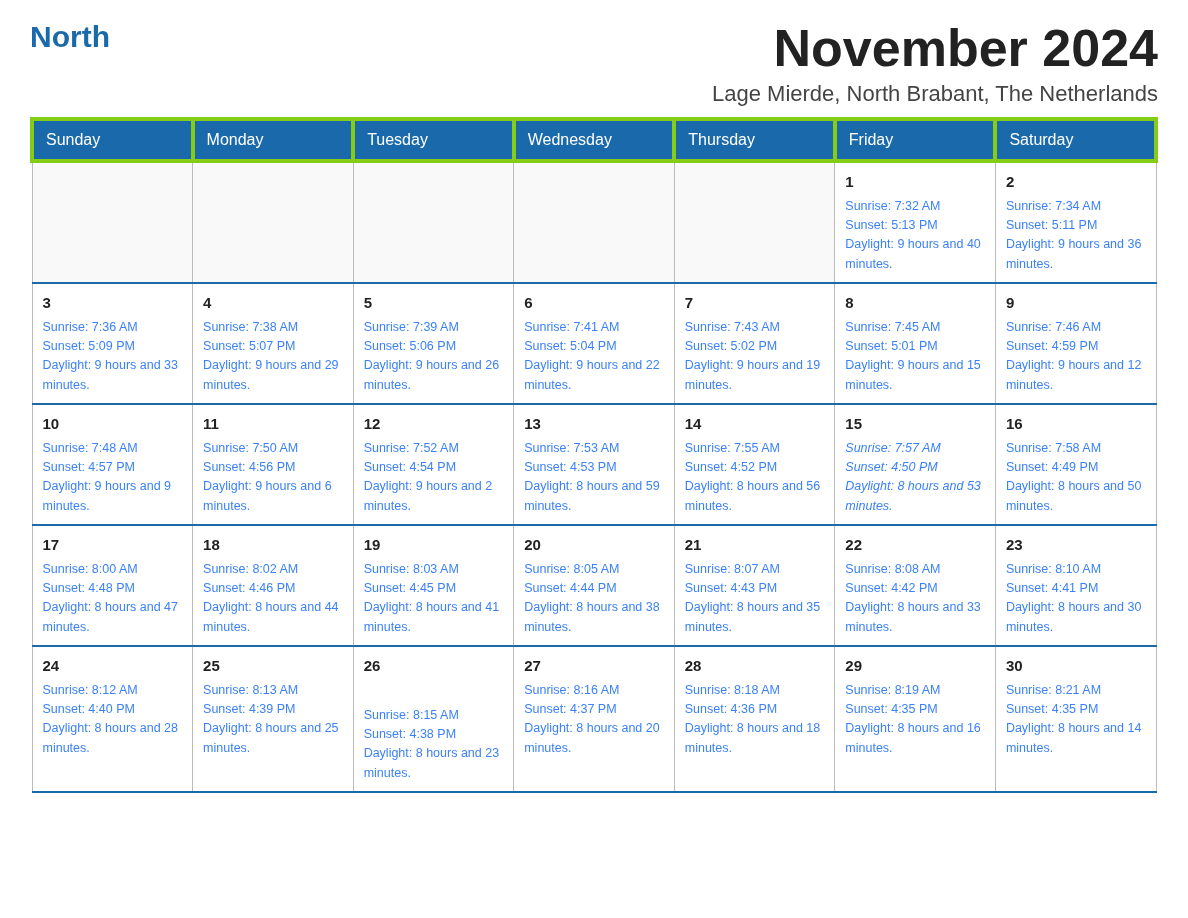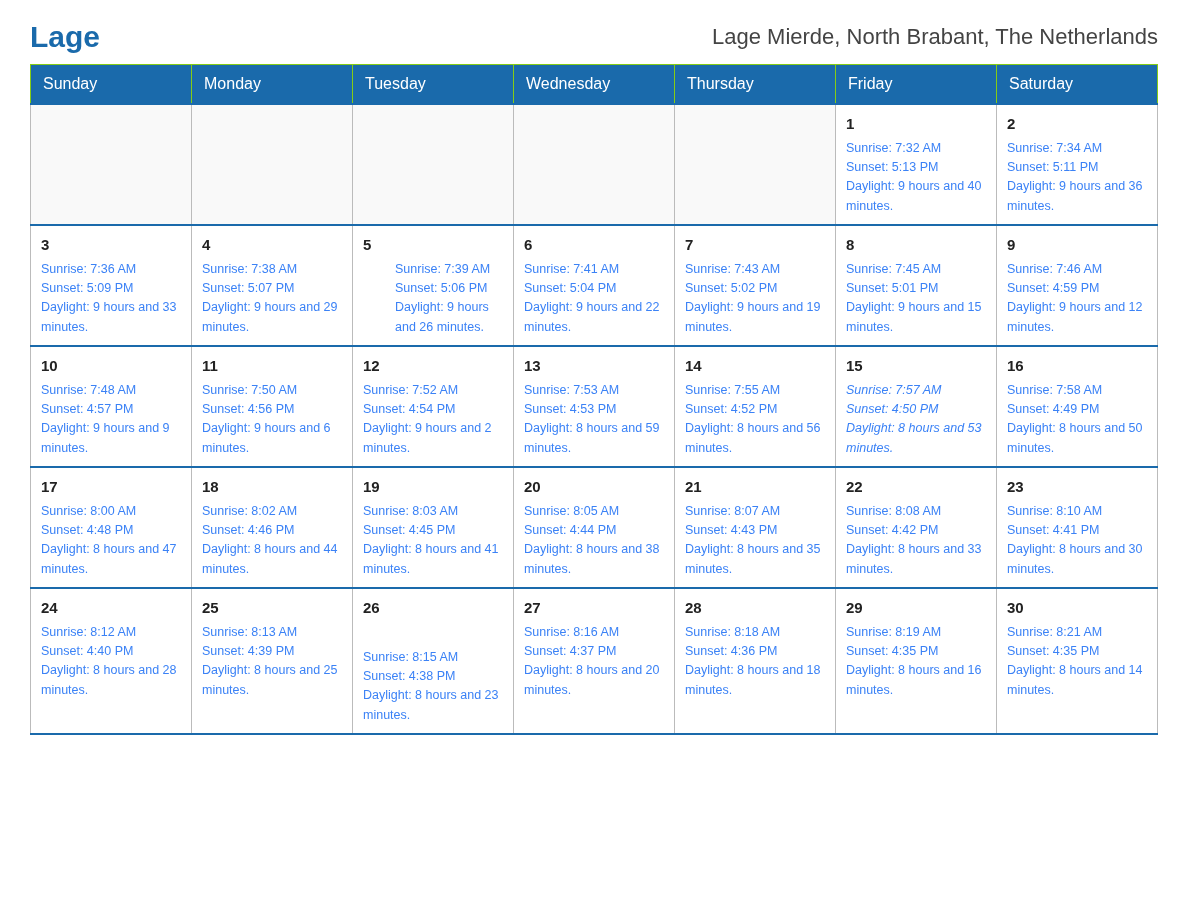--- a/index.html
+++ b/index.html
@@ -42,21 +42,21 @@
       border-collapse: collapse;
       margin-top: 10px;
     }
     .calendar-table th {
       background-color: #1a6aab;
       color: #fff;
       padding: 10px 12px;
       font-size: 16px;
       font-weight: normal;
       text-align: left;
-      border: 1px solid #84cc16;
+      border: 4px solid #84cc16;
     }
     .calendar-table td {
       vertical-align: top;
       padding: 8px 10px;
       border: 1px solid #bbb;
       width: 14.28%;
       min-height: 100px;
       font-size: 13px;
       color: #333;
       line-height: 1.5;
@@ -95,23 +95,24 @@
       color: #1a6aab;
       display: block;
       text-align: center;
     }
   </style>
 </head>
 <body>
 
 <div class="header-top">
   <div class="logo">
-    <span class="logo-line2">Lage</span>
+    <span class="logo-line2">North</span>
   </div>
   <div class="title-section">
+    <div class="month-title">November 2024</div>
     <div class="location-title">Lage Mierde, North Brabant, The Netherlands</div>
   </div>
 </div>
 
 <table class="calendar-table">
   <thead>
     <tr>
     <th>Sunday</th>
         <th>Monday</th>
         <th>Tuesday</th>
@@ -149,21 +150,21 @@
 Daylight: 9 hours and 33 minutes.</div>
         </td>
         <td>
           <span class="day-number">4</span>
           <div class="day-info" style="white-space: pre-line;">Sunrise: 7:38 AM
 Sunset: 5:07 PM
 Daylight: 9 hours and 29 minutes.</div>
         </td>
         <td>
           <span class="day-number">5</span>
-          <div class="day-info" style="white-space: pre-line; margin-left: 32px;">Sunrise: 7:39 AM
+          <div class="day-info" style="white-space: pre-line;">Sunrise: 7:39 AM
 Sunset: 5:06 PM
 Daylight: 9 hours and 26 minutes.</div>
         </td>
         <td>
           <span class="day-number">6</span>
           <div class="day-info" style="white-space: pre-line;">Sunrise: 7:41 AM
 Sunset: 5:04 PM
 Daylight: 9 hours and 22 minutes.</div>
         </td>
         <td>

